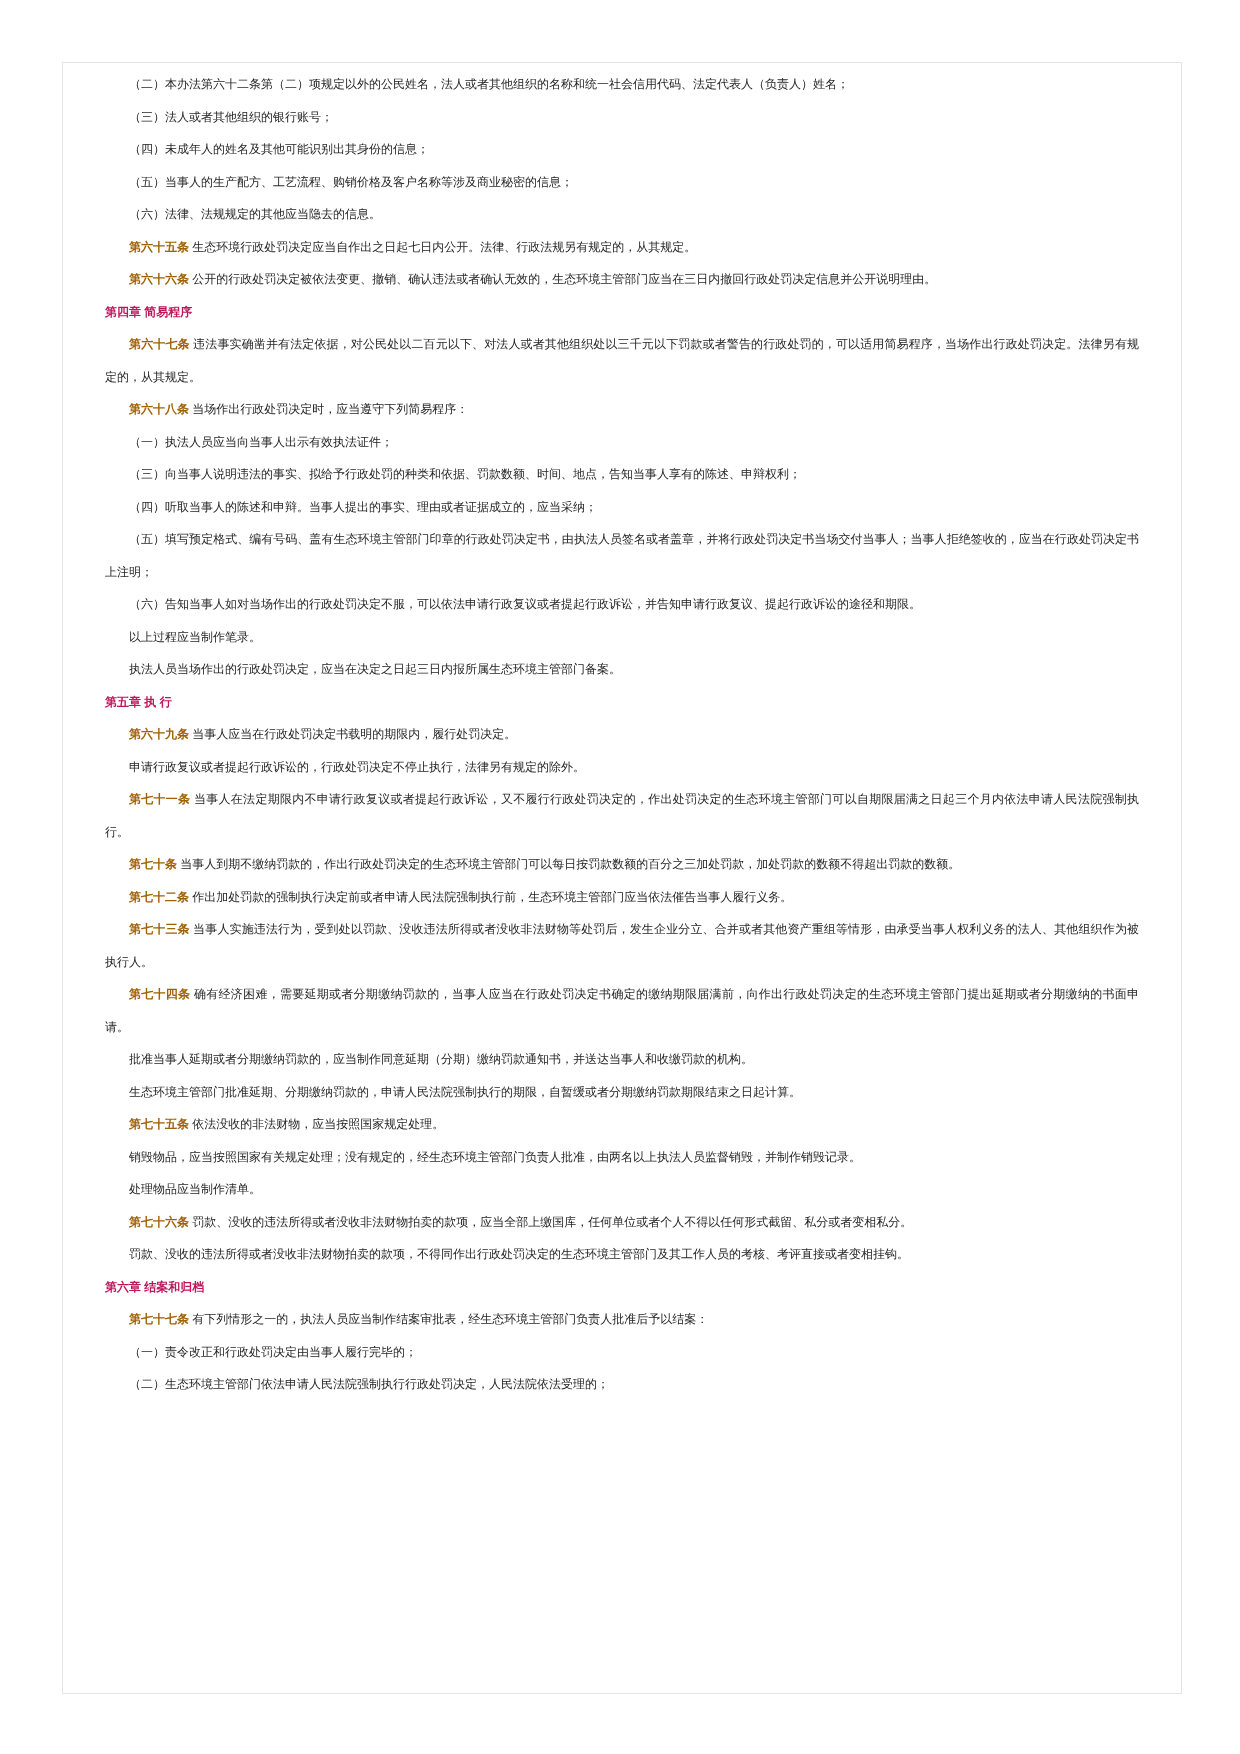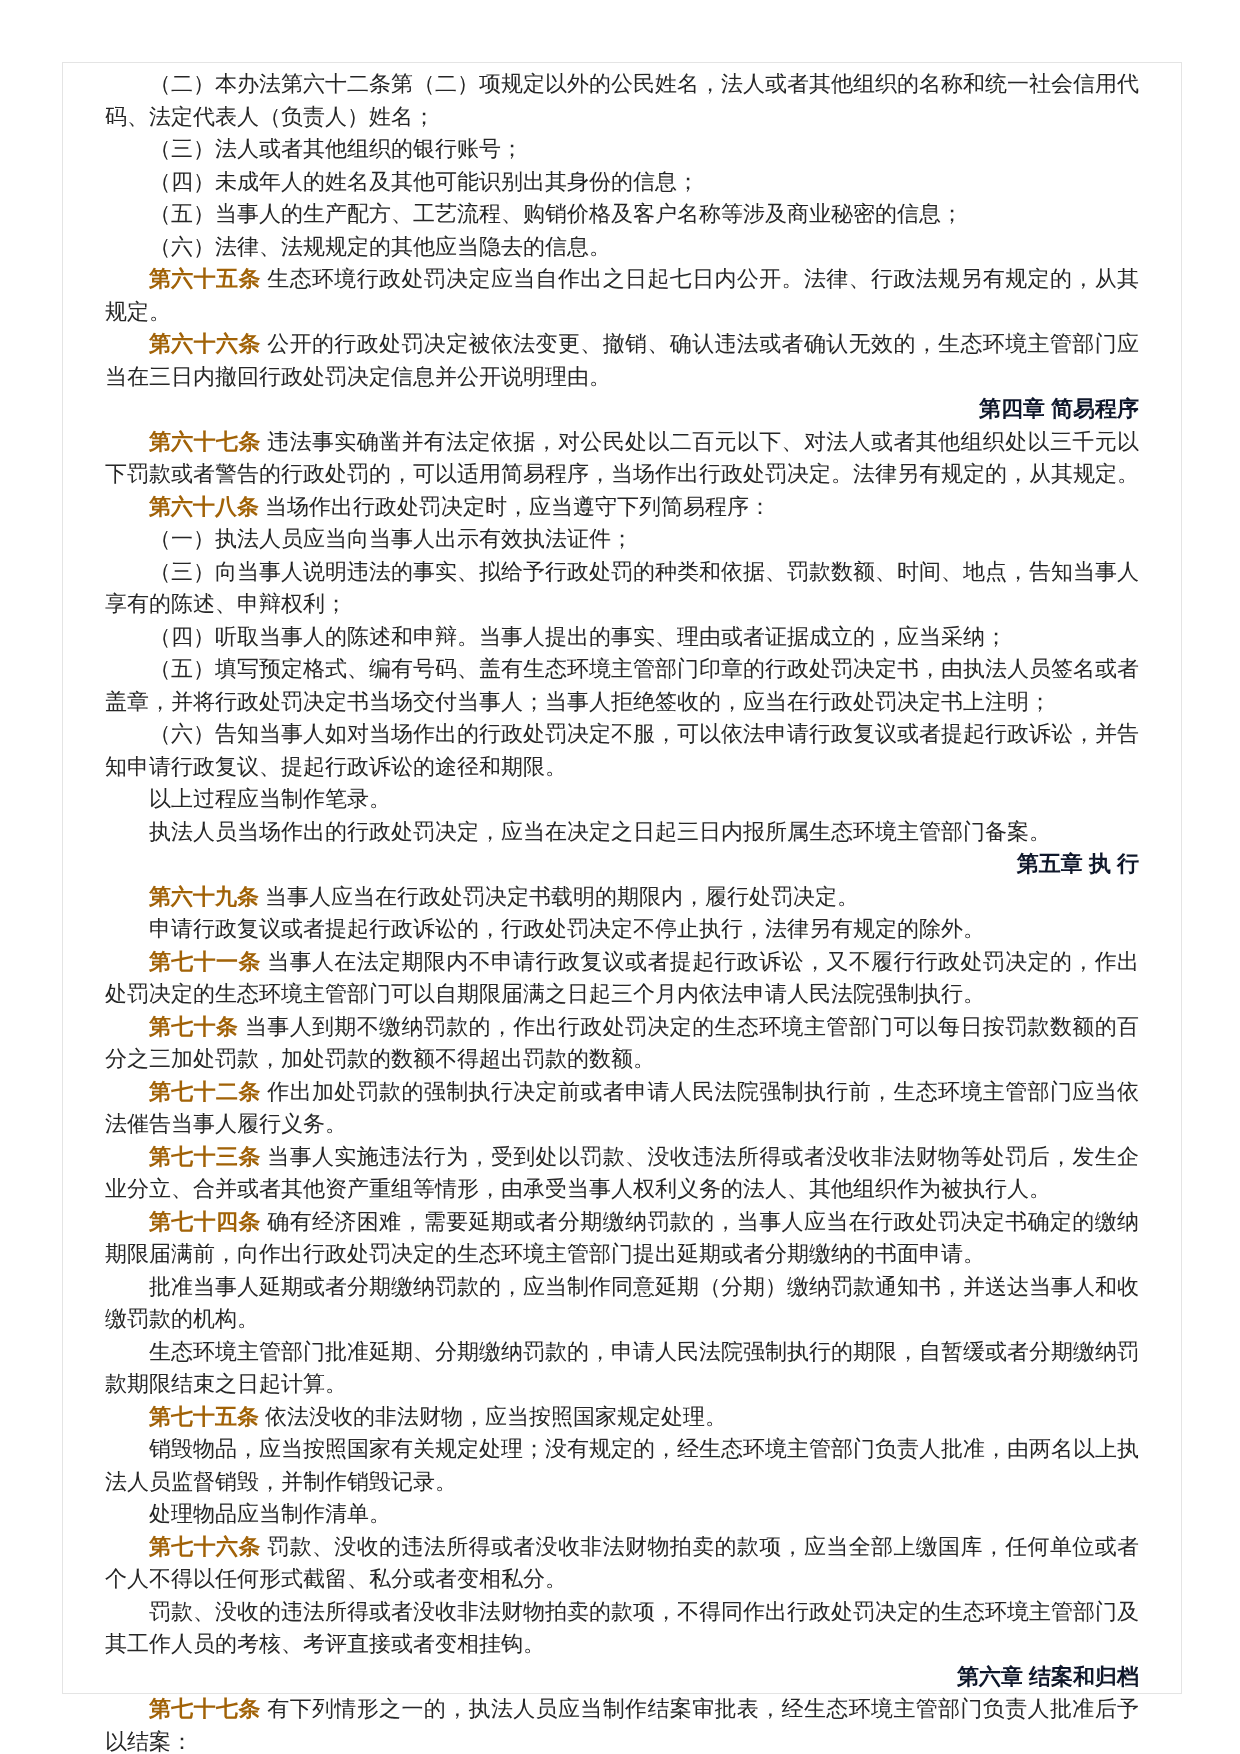--- a/index.html
+++ b/index.html
@@ -17,33 +17,33 @@
     top: 62px;
     width: 1120px;
     height: 1632px;
     box-sizing: border-box;
     background: #ffffff;
     border: 1px solid #e4e4e4;
     padding: 5px 42px 0 42px;
   }
   .doc p {
     margin: 0;
-    font-size: 22px;
+    font-size: 12px;
     line-height: 32.5px;
     color: #262626;
     text-align: justify;
     text-justify: inter-ideograph;
     text-indent: 2em;
     word-break: break-all;
   }
   .doc p.heading {
-    text-align: right;
+    text-align: left;
     text-indent: 0;
     font-weight: bold;
-    color: #0f172a;
+    color: #be185d;
   }
   .doc b.num {
     font-weight: bold;
     color: #a16207;
   }
 </style>
 </head>
 <body>
 
 <div class="page">

